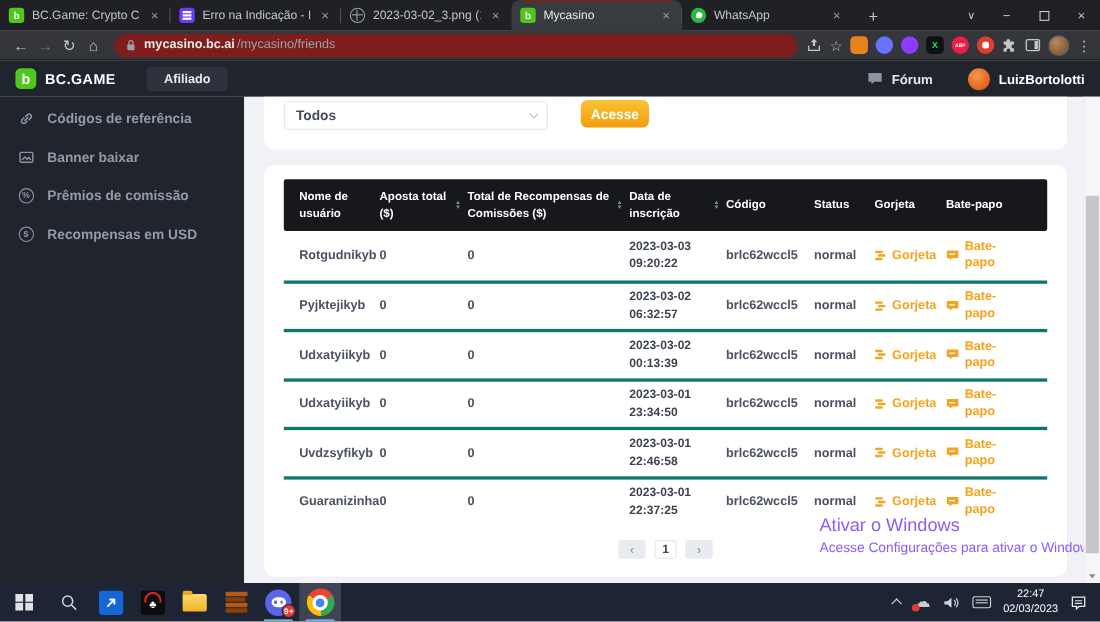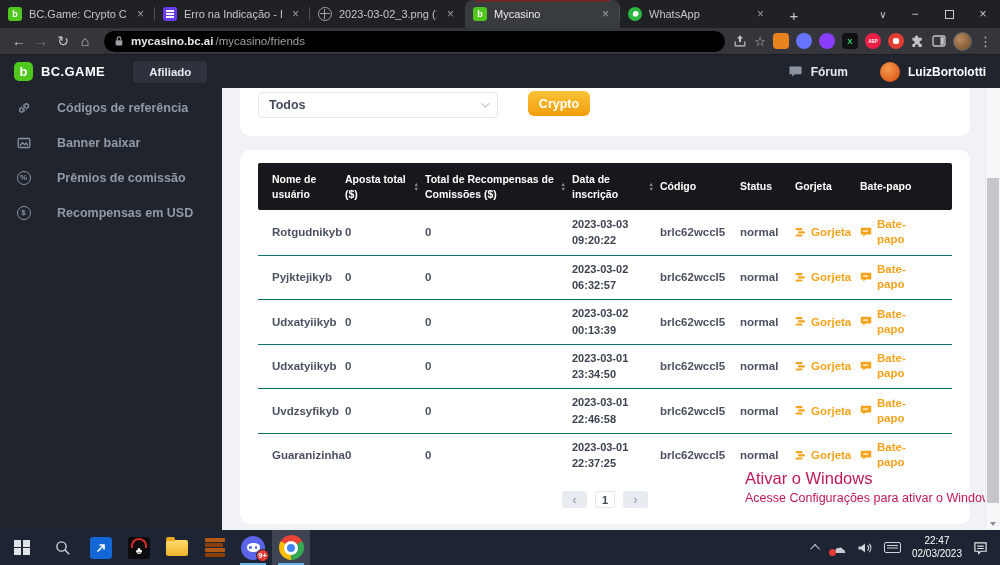--- a/index.html
+++ b/index.html
@@ -27,21 +27,21 @@
   .newtab { width:26px; height:26px; margin-left:6px; display:flex; align-items:center; justify-content:center; color:#c3c7cc; font-size:15px; }
   .win-controls { position:absolute; right:0; top:0; height:28px; display:flex; align-items:center; }
   .win-btn { width:34px; height:28px; display:flex; align-items:center; justify-content:center; color:#c7cacd; font-size:12px; }
   .win-btn .boxglyph { width:9px; height:9px; border:1.3px solid #c7cacd; }
   .win-chev { width:30px; font-size:10px; }
 
   
   .toolbar { height:27px; background:#34363b; display:flex; align-items:center; padding:0 8px; border-bottom:1px solid #1a1b1e; }
   .nav-ic { width:22px; text-align:center; font-size:14px; color:#c2c5c9; line-height:1; }
   .nav-ic.dim { color:#75797f; }
-  .omnibox { flex:1; display:flex; align-items:center; gap:7px; height:21px; margin:0 8px; padding:0 10px; background:#000000; border-radius:11px; }
+  .omnibox { flex:1; display:flex; align-items:center; gap:7px; height:21px; margin:0 8px; padding:0 10px; background:#7f1d1d; border-radius:11px; }
   .url-host { font-size:11.5px; font-weight:bold; color:#e6e8eb; }
   .url-path { font-size:11.5px; color:#9aa0a6; margin-left:-5px; }
   .tb-right { display:flex; align-items:center; gap:7px; }
   .tb-ic { font-size:13px; color:#c2c5c9; line-height:1; }
   .ext { width:16px; height:16px; border-radius:50%; flex:none; display:flex; align-items:center; justify-content:center; }
   .ext-fox { border-radius:4px; background:#e8821e; }
   .ext-blue { background:#6573ff; }
   .ext-purple { background:#8b3dff; }
   .ext-x { border-radius:4px; background:#101114; color:#2bd96a; font-size:8px; font-weight:bold; }
   .ext-abp { background:#ed1e45; color:#fff; font-size:4.5px; font-weight:bold; }
@@ -56,21 +56,21 @@
   .brand { margin-left:8px; font-size:13px; font-weight:bold; color:#fff; letter-spacing:.4px; }
   .pill-afiliado { margin-left:28px; background:#2d323d; color:#e8eaee; font-size:11.5px; font-weight:bold; padding:5px 16px; border-radius:4px; }
   .topbar-right { margin-left:auto; display:flex; align-items:center; gap:8px; }
   .forum-label { font-size:12px; font-weight:bold; color:#e5e8ec; margin-right:24px; }
   .user-avatar { width:20px; height:20px; border-radius:50%; background:radial-gradient(circle at 40% 35%, #f59a4b, #d9480f); }
   .user-name { font-size:12px; font-weight:bold; color:#fff; }
 
   
   .body { display:flex; height:442px; position:relative; }
   .sidebar { position:relative; width:222px; background:#20242d; flex:none; padding-top:2px; }
-  .side-item { display:flex; align-items:center; gap:26px; height:35px; padding:0 16px; color:#929aa8; font-size:12.5px; font-weight:bold; cursor:pointer; }
+  .side-item { display:flex; align-items:center; gap:12px; height:35px; padding:0 16px; color:#929aa8; font-size:12.5px; font-weight:bold; cursor:pointer; }
   .side-item.active { background:#272c37; color:#f0a418; }
   .side-ic { width:15px; height:15px; flex:none; display:flex; align-items:center; justify-content:center; }
   .circle-glyph { width:14px; height:14px; border:1.4px solid #8b93a2; border-radius:50%; color:#8b93a2; font-size:8px; font-weight:bold; display:flex; align-items:center; justify-content:center; }
   .side-bottom { position:absolute; bottom:16px; left:0; width:100%; display:flex; align-items:center; gap:14px; padding:0 22px; }
   .pill-dark { display:flex; align-items:center; gap:7px; background:#3a404c; border-radius:13px; height:25px; padding:0 13px; color:#fff; font-size:11.5px; font-weight:bold; }
   .tg-circle { width:17px; height:17px; border-radius:50%; background:#2ba3e0; display:flex; align-items:center; justify-content:center; margin-left:-7px; }
   .chev { width:6px; height:6px; border-right:1.6px solid #c2c7cf; border-bottom:1.6px solid #c2c7cf; transform:rotate(45deg) translateY(-2px); }
 
   
   .main { position:relative; flex:1; background:#f1f2f5; padding:0 31px 0 18px; }
@@ -80,30 +80,30 @@
   .select-value { font-size:12.5px; font-weight:bold; color:#454c59; }
   .select .chev { border-color:#b9bec7; }
   .btn-buscar { position:absolute; left:288px; top:3px; width:62px; height:25px; border-radius:6px; background:linear-gradient(180deg,#fac337,#f29d0b); color:#fff; font-size:12.5px; font-weight:bold; display:flex; align-items:center; justify-content:center; }
   .panel-table { border-radius:10px; padding:13px 18px 16px; }
   .table { width:694px; }
   .thead, .tr { display:grid; grid-template-columns:87px 80px 147px 88px 80px 55px 65px 92px; align-items:center; }
   .thead { background:#17181c; height:47px; border-radius:2px; }
   .th { display:flex; align-items:center; gap:6px; color:#fff; font-size:10.5px; font-weight:bold; line-height:1.35; padding-right:6px; }
   .th:first-child, .td:first-child { padding-left:14px; }
   .sort { display:flex; flex-direction:column; font-size:5.5px; color:#878d97; line-height:4.8px; flex:none; }
-  .tbody .tr { height:44.5px; border-top:1px solid #0f766e; }
+  .tbody .tr { height:44.5px; border-top:3px solid #0f766e; }
   .tbody .tr:first-child { border-top:none; }
   .td { font-size:11.5px; font-weight:bold; color:#4a5160; padding-right:6px; }
   .td-date span { display:block; font-size:11px; color:#3c4350; line-height:1.5; }
   .td-tip, .td-chat { display:flex; align-items:center; gap:5px; color:#f5a31c; cursor:pointer; }
   .chat-txt { width:40px; line-height:1.3; }
   .pagination { display:flex; align-items:center; justify-content:center; gap:8px; margin-top:14px; }
   .pg-btn { width:25px; height:17px; border-radius:3px; background:#e8ecf1; color:#98a5b3; font-size:12px; font-weight:bold; display:flex; align-items:center; justify-content:center; line-height:0; }
   .pg-page { width:20px; height:17px; border-radius:3px; background:#fff; border:1px solid #e2e6eb; color:#3f4654; font-size:11px; font-weight:bold; display:flex; align-items:center; justify-content:center; }
-  .watermark { position:absolute; left:523px; top:381px; color:#be185d; pointer-events:none; }
+  .watermark { position:absolute; left:523px; top:381px; color:#8b5cf6; pointer-events:none; }
   .wm1 { font-size:16.5px; }
   .wm2 { font-size:12.5px; margin-top:3px; }
 
   
   .sb { position:absolute; right:0; top:0; bottom:0; width:15px; background:#f5f6f7; border-left:1px solid #e9eaec; }
   .sb-thumb { position:absolute; left:1px; right:1px; top:90px; height:325px; background:#c4c6c9; }
   .sb-arrow { position:absolute; bottom:4px; left:4px; width:0; height:0; border-left:3.5px solid transparent; border-right:3.5px solid transparent; border-top:4.5px solid #8a8d92; }
 
   
   .taskbar { position:relative; height:35px; background:#1d2433; display:flex; align-items:center; }
@@ -273,21 +273,21 @@
         </div>
       </aside>
 
       <div class="main">
 
         <div class="panel panel-filter">
           <div class="select">
             <span class="select-value">Todos</span>
             <span class="chev"></span>
           </div>
-          <div class="btn-buscar">Crypto</div>
+          <div class="btn-buscar">Acesse</div>
         </div>
 
         <div class="panel panel-table">
           <div class="table">
             <div class="thead">
               <div class="th">
                   <span>Nome de usuário</span>
                 </div>
               <div class="th">
                 <span>Aposta total ($)</span>

